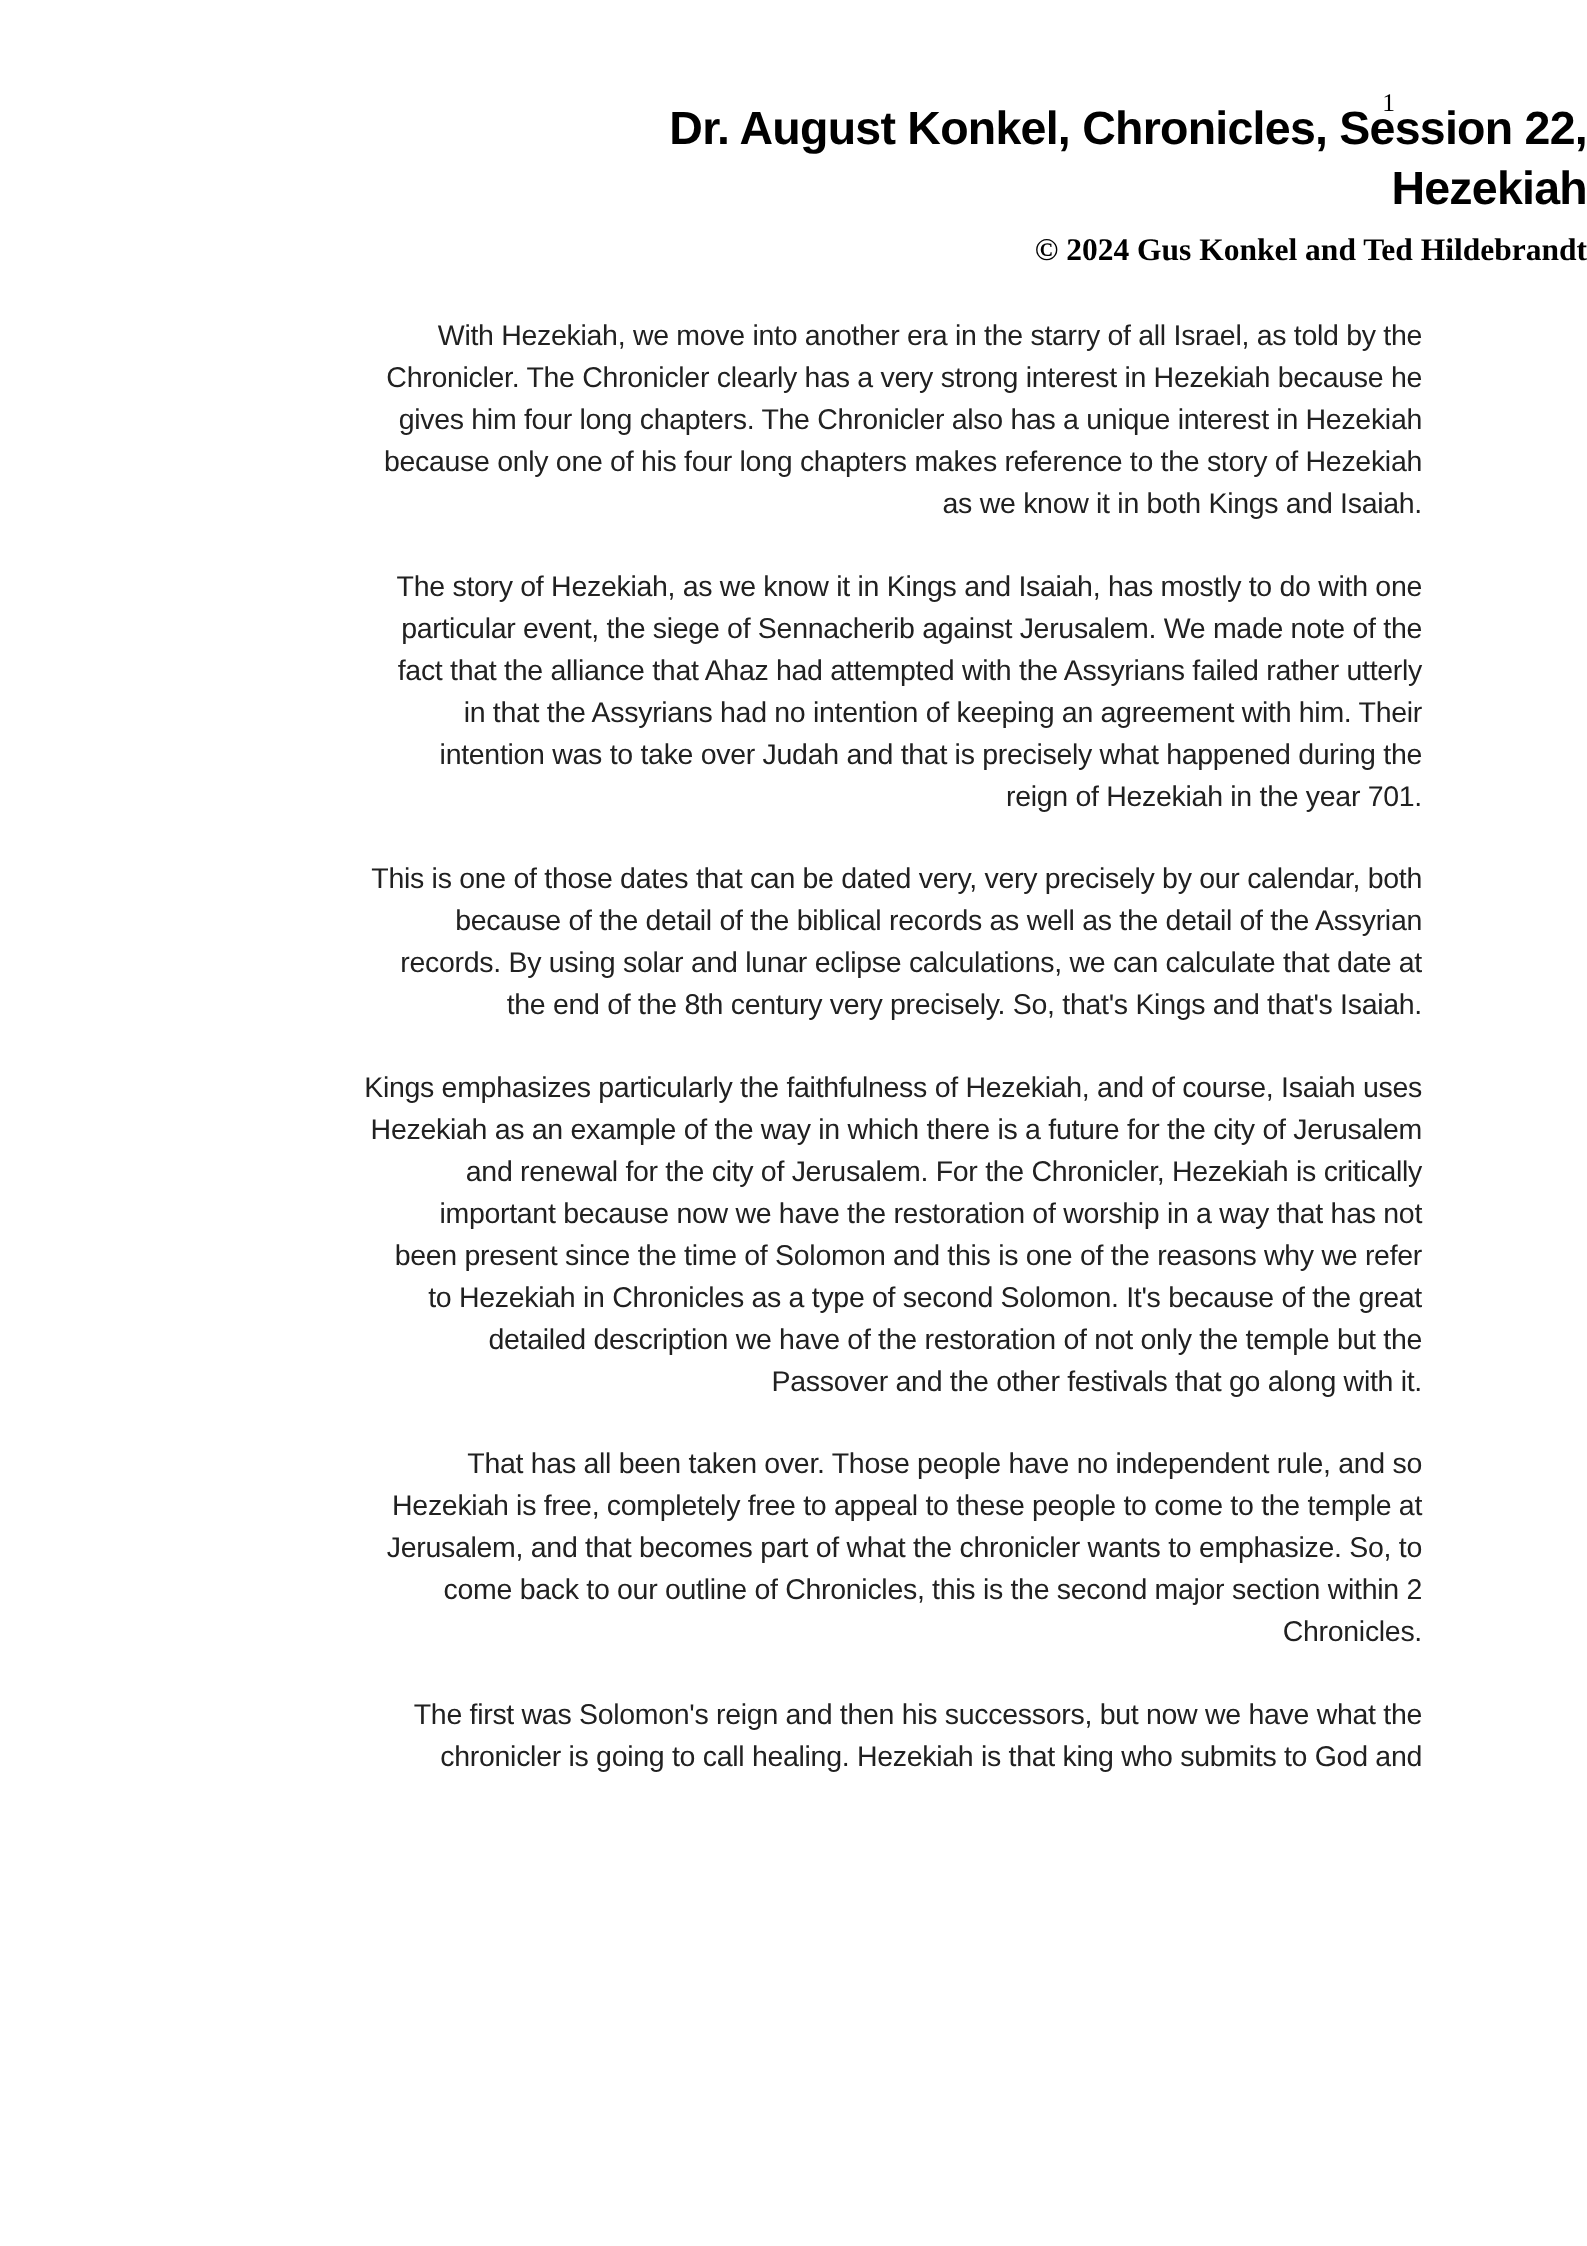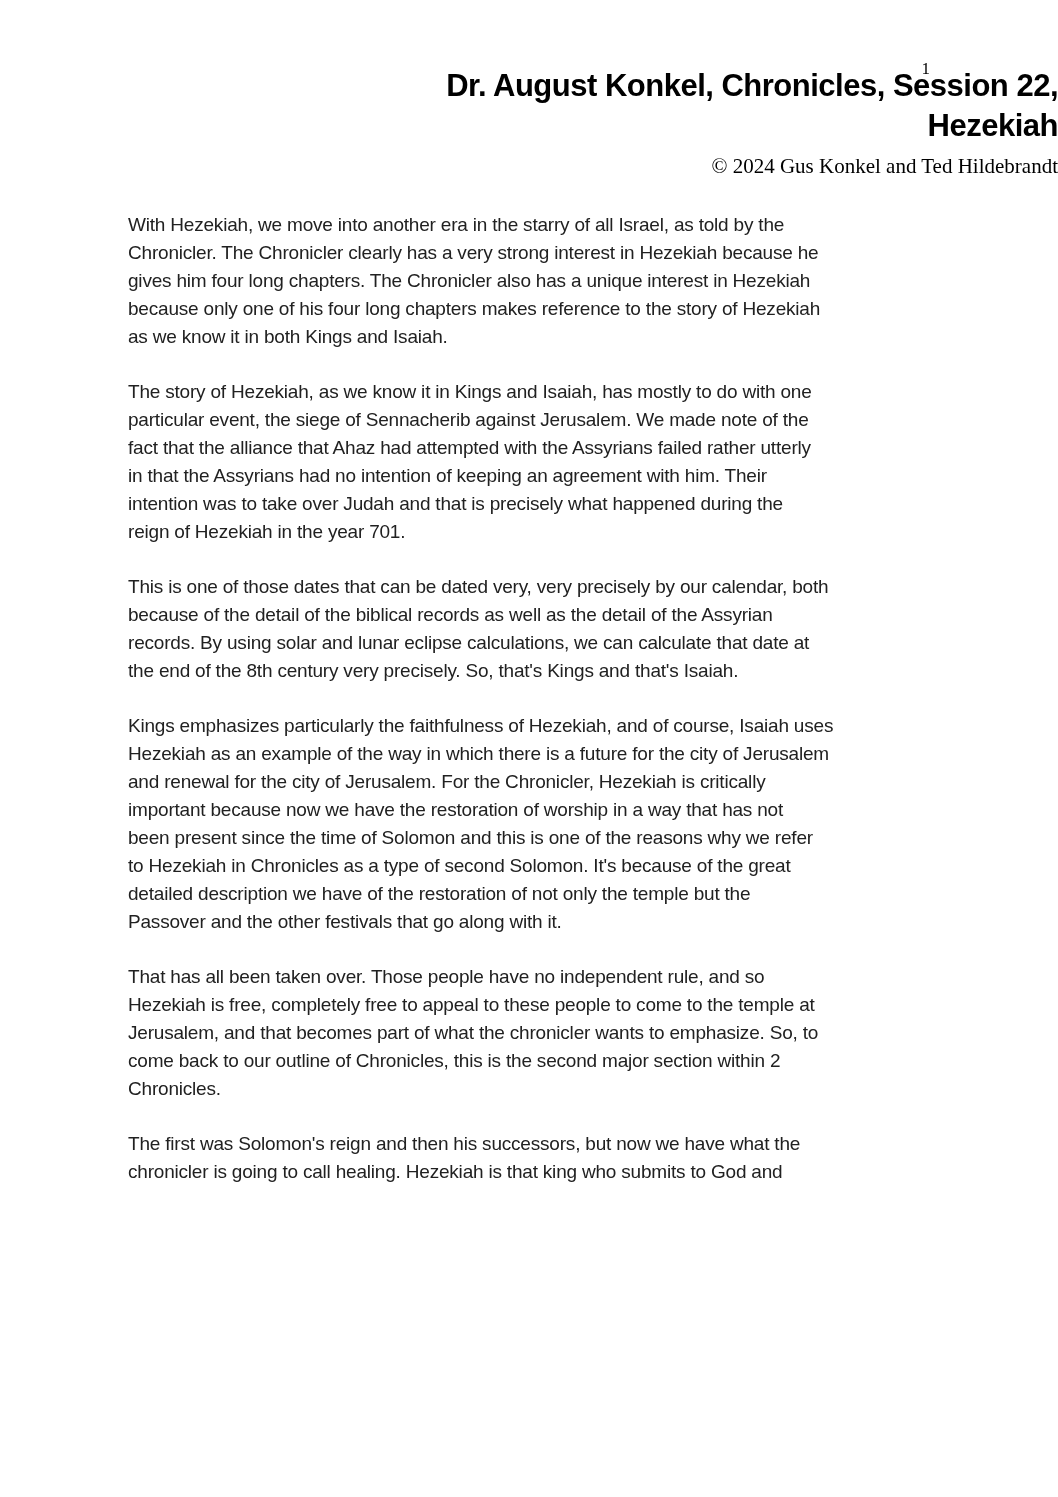--- a/index.html
+++ b/index.html
@@ -36,23 +36,25 @@
     letter-spacing: -0.5px;
     color: #000000;
     white-space: pre-line;
   }
   .doc-copyright {
     margin-top: 6px;
     font-family: "Liberation Serif", serif;
     font-size: 21px;
     line-height: 29px;
     color: #000000;
+    font-weight: bold;
   }
   .doc-body {
     margin: 30px 110px 0 128px;
+    text-align: right;
   }
   .para {
     margin: 0 0 27px 0;
     font-size: 19px;
     line-height: 28px;
     letter-spacing: -0.2px;
     white-space: pre-line;
   }
 </style>
 </head>

